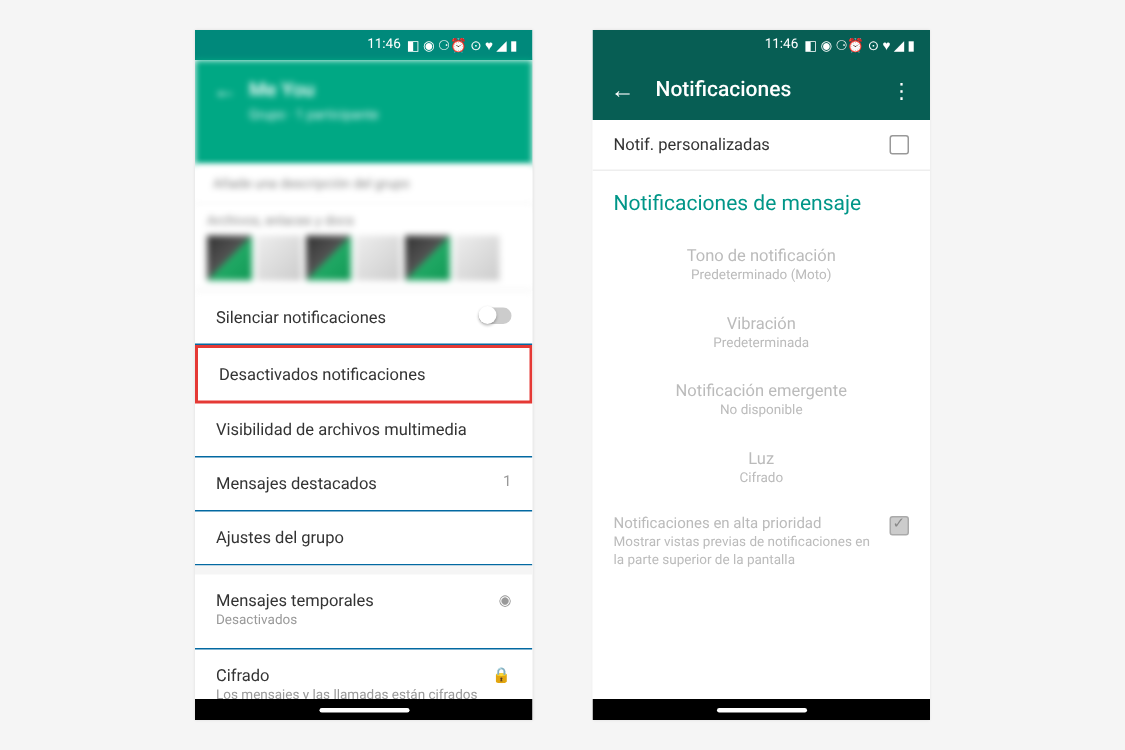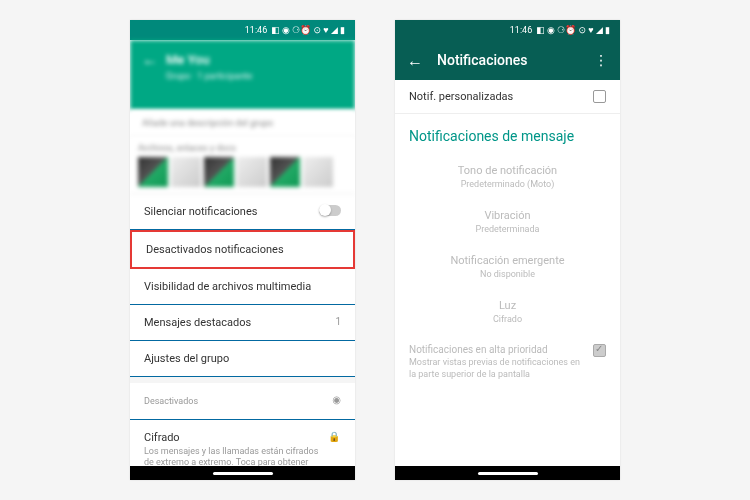--- a/index.html
+++ b/index.html
@@ -175,20 +175,21 @@
       <div class="side">1</div>
     </div>
     <div class="row">
       <div class="main">Ajustes del grupo</div>
     </div>
 
     <div class="sect-gap"></div>
 
     <div class="row">
       <div class="main">
+        <div>Mensajes temporales</div>
         <div class="sub">Desactivados</div>
       </div>
       <div class="side teal icon-right">◉</div>
     </div>
     <div class="row">
       <div class="main">
         <div>Cifrado</div>
         <div class="sub">Los mensajes y las llamadas están cifrados de extremo a extremo. Toca para obtener más información.</div>
       </div>
       <div class="side lock icon-right">🔒</div>

